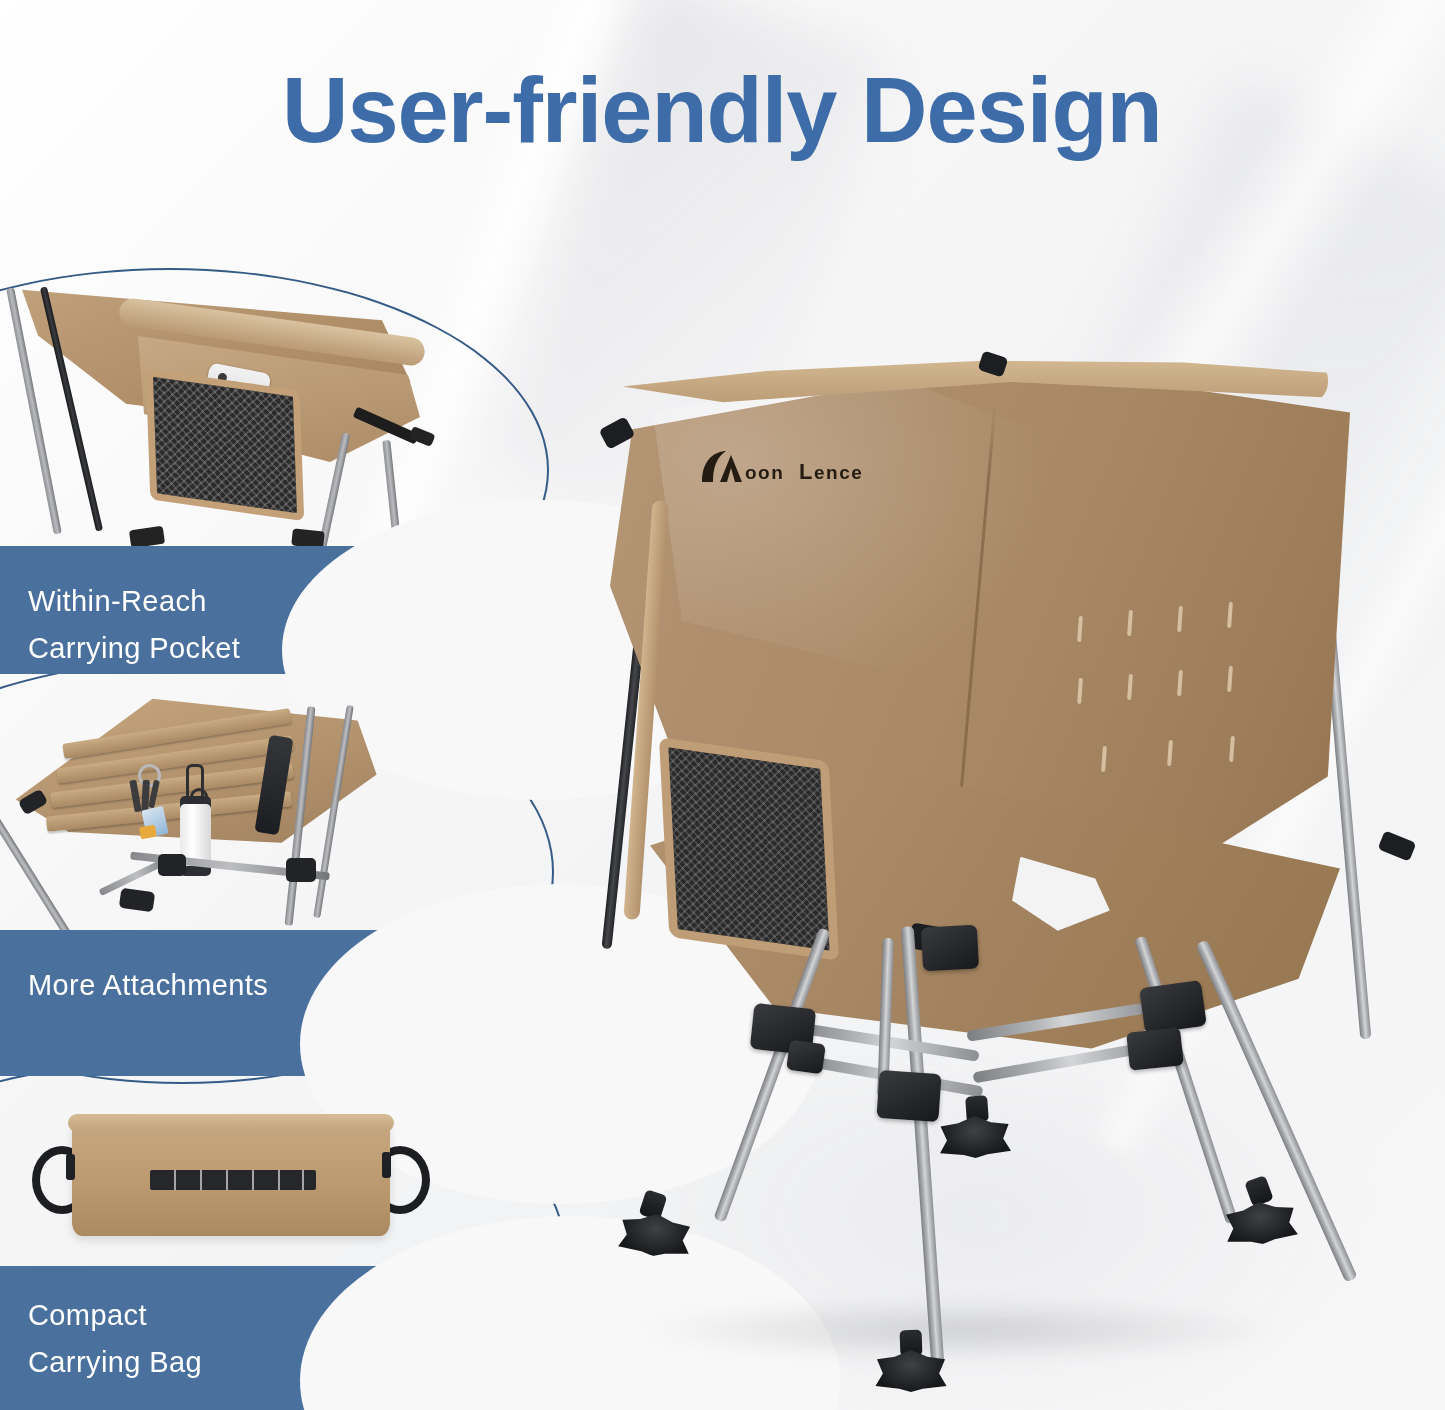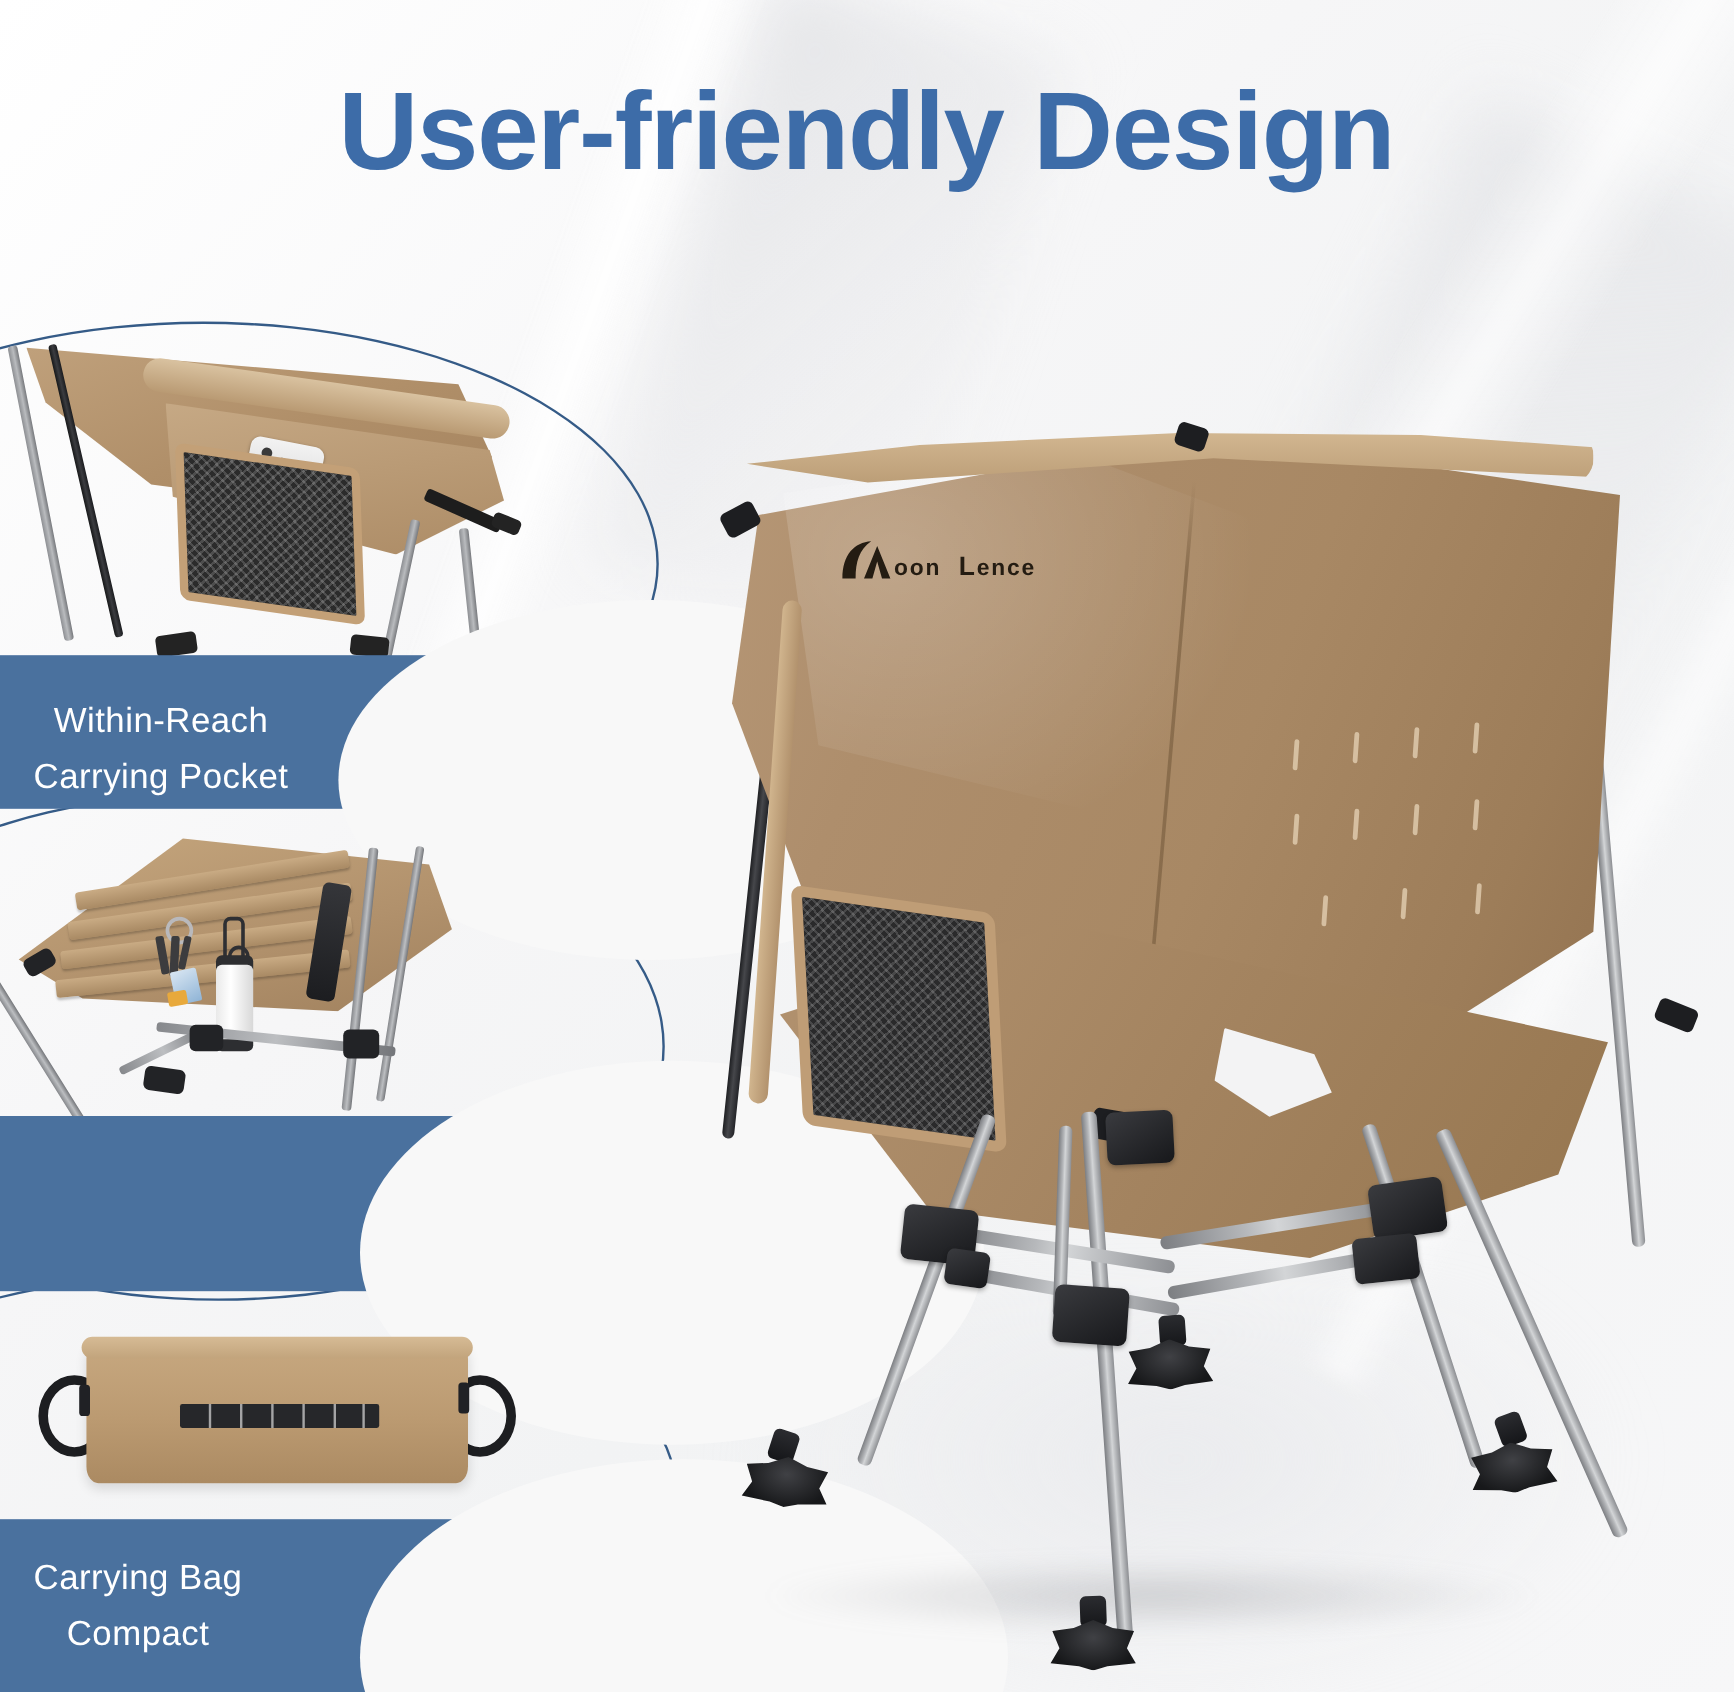--- a/index.html
+++ b/index.html
@@ -41,21 +41,21 @@
   .band{position:absolute;left:0;background:#4a719e;}
   .b1{top:546px;width:520px;height:128px;}
   .b2{top:930px;width:520px;height:146px;}
   .b3{top:1266px;width:520px;height:144px;}
   .band-curve{position:absolute;background:#f8f8f8;border-radius:50%;}
   .bc1{left:282px;top:500px;width:520px;height:300px;}
   .bc2{left:300px;top:884px;width:520px;height:320px;}
   .bc3{left:300px;top:1216px;width:540px;height:330px;}
 
   .caption{position:absolute;left:28px;color:#ffffff;font-size:29px;line-height:1.62;
-    letter-spacing:.4px;font-weight:300;text-align:center;}
+    letter-spacing:.4px;font-weight:300;}
   .c1{top:578px;}
   .c2{top:962px;}
   .c3{top:1292px;}
   .caption div{white-space:nowrap;}
 
   
   .photo{position:absolute;overflow:hidden;}
   .p1{left:0;top:280px;width:500px;height:268px;}
   .p2{left:0;top:676px;width:500px;height:256px;}
   .p3{left:0;top:1090px;width:500px;height:178px;}
@@ -252,20 +252,21 @@
     <div class="i2-pole" style="left:96px;top:196px;width:80px;height:7px;transform:rotate(-26deg);"></div>
     <div class="i2-hub" style="left:158px;top:178px;width:28px;height:22px;"></div>
     <div class="i2-hub" style="left:286px;top:182px;width:30px;height:24px;"></div>
     <div class="i2-hub" style="left:120px;top:214px;width:34px;height:20px;transform:rotate(8deg);"></div>
     <div class="i2-hub" style="left:20px;top:118px;width:26px;height:16px;transform:rotate(-30deg);"></div>
   </div>
 
   <div class="band b2"></div>
   <div class="band-curve bc2"></div>
   <div class="caption c2">
+    <div>More Attachments</div>
   </div>
 
   <div class="photo p3">
     <div class="i3-handle i3-hL"></div>
     <div class="i3-handle i3-hR"></div>
     <div class="i3-bag"></div>
     <div class="i3-lip"></div>
     <div class="i3-clip" style="left:66px;top:64px;"></div>
     <div class="i3-clip" style="left:382px;top:62px;"></div>
     <div class="i3-molle">
@@ -274,22 +275,22 @@
         <span style="left:76px;"></span>
       <span style="left:102px;"></span>
         <span style="left:128px;"></span>
         <span style="left:152px;"></span>
     </div>
   </div>
 
   <div class="band b3"></div>
   <div class="band-curve bc3"></div>
   <div class="caption c3">
+    <div>Compact</div>
     <div>Carrying Bag</div>
-    <div>Compact</div>
   </div>
 
   <div class="ch-shadow"></div>
 
   <div class="chair">
 
     <div class="pole dark" style="left:46px;top:150px;width:10px;height:470px;transform:rotate(6deg);"></div>
     <div class="pole" style="left:756px;top:150px;width:11px;height:560px;transform:rotate(-5deg);"></div>
 
     <div class="ch-back"></div>

